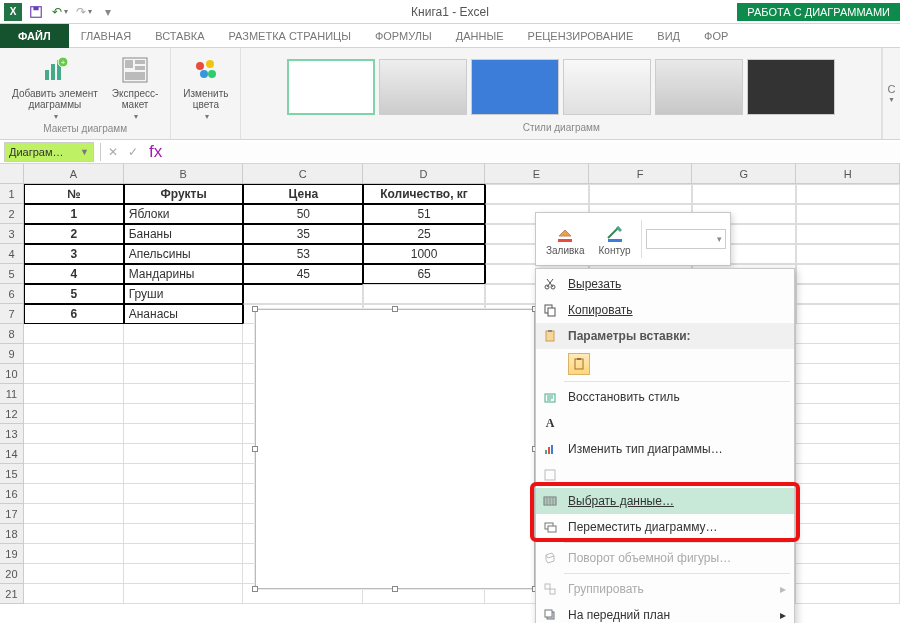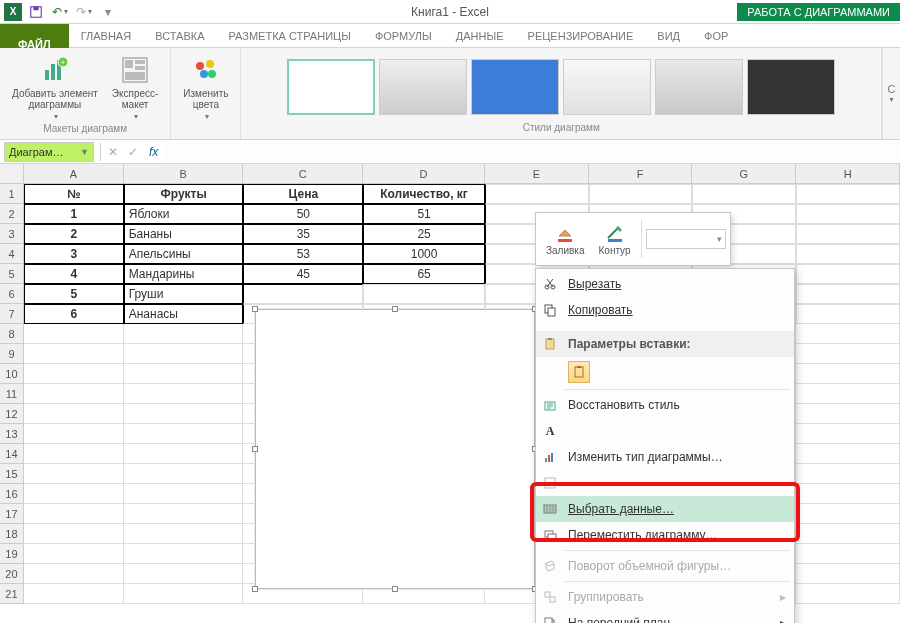--- a/index.html
+++ b/index.html
@@ -10,21 +10,21 @@
   .qat { display: flex; align-items: center; gap: 4px; padding: 0 4px; }
   .qat .logo { width: 18px; height: 18px; background: #217346; color: #fff; display: flex; align-items: center; justify-content: center; font-weight: bold; font-size: 10px; }
   .qat-btn { width: 20px; height: 20px; display: flex; align-items: center; justify-content: center; cursor: pointer; color: #666; }
   .qat-btn svg { width: 14px; height: 14px; }
   .title-center { position: absolute; left: 50%; transform: translateX(-50%); font-size: 12px; color: #555; }
   .title-right { margin-left: auto; background: #0e8a4c; color: #fff; padding: 3px 10px; font-size: 11px; }
 
   
   .ribbon-tabs { height: 24px; display: flex; align-items: stretch; border-bottom: 1px solid #d4d4d4; background: #fff; }
   .tab { padding: 4px 12px; font-size: 11px; color: #777; cursor: pointer; display: flex; align-items: center; }
-  .tab.file { background: #4d7c0f; color: #fff; font-weight: bold; padding: 20px 18px; }
+  .tab.file { background: #14532d; color: #fff; font-weight: bold; padding: 12px 18px; }
   .tab.active { color: #217346; border-bottom: 2px solid #217346; }
 
   
   .ribbon { height: 92px; background: #f5f5f5; border-bottom: 1px solid #d4d4d4; display: flex; position: relative; }
   .group { display: flex; flex-direction: column; align-items: center; padding: 4px 8px; border-right: 1px solid #e0e0e0; }
   .group-content { display: flex; align-items: flex-start; gap: 6px; flex: 1; }
   .group-label { font-size: 10px; color: #888; margin-top: auto; padding-bottom: 2px; }
   .big-btn { display: flex; flex-direction: column; align-items: center; gap: 2px; padding: 2px 4px; cursor: pointer; font-size: 10px; color: #555; text-align: center; }
   .big-btn .ico { width: 32px; height: 32px; display: flex; align-items: center; justify-content: center; }
 
@@ -38,21 +38,21 @@
   .style-thumb.dark { background: #333; }
 
   .ribbon-end { display:flex; flex-direction:column; justify-content:center; padding:4px; border-left:1px solid #e0e0e0; color:#777; font-size:11px; width:18px; align-items:center;}
 
   
   .formula-row { height: 24px; display: flex; align-items: center; border-bottom: 1px solid #d4d4d4; }
   .namebox { width: 90px; height: 20px; border: 1px solid #ccc; margin: 0 4px; display: flex; align-items: center; padding: 0 4px; font-size: 11px; background: #bef264; justify-content: space-between;}
   .namebox .dd { color:#777; font-size:9px; }
   .fx-sep { border-left:1px solid #ccc; height:18px; margin:0 2px;}
   .fx-btn { width:20px; text-align:center; color:#aaa; cursor:pointer;}
-  .fx-label { font-style: italic; color: #0369a1; padding: 0 6px; font-size:12px;}
+  .fx-label { color: #a21caf; padding: 0 6px; font-size:17px;}
   .formula-input { flex: 1; height: 20px; border: none; outline: none; padding: 0 4px; background:#fdfdfd; }
 
   
   .colhdr-row { height: 20px; display: flex; background: #f0f0f0; border-bottom: 1px solid #ccc; }
   .rowhdr-corner { width: 24px; border-right: 1px solid #ccc; background:#f0f0f0;}
   .colhdr { border-right: 1px solid #ccc; display: flex; align-items: center; justify-content: center; font-size: 11px; color: #555; background:#efefef;}
   .colA { width: 100px; } .colB { width: 120px; } .colC { width: 120px; } .colD { width: 122px; }
   .colE, .colF, .colG, .colH { width: 104px; }
 
   
@@ -507,21 +507,21 @@
   </div>
   <div class="ctx-item">
     <span class="cico">
         <svg width="14" height="14" viewBox="0 0 14 14">
           <rect x="2" y="2" width="7" height="8" fill="none" stroke="#555"></rect>
           <rect x="5" y="5" width="7" height="8" fill="#fff" stroke="#555"></rect>
         </svg>
       </span>
     <span class="txt"><span class="u">Копировать</span></span>
   </div>
-  <div class="ctx-item" style="background:#f0f0f0;margin-top:8px;">
+  <div class="ctx-item" style="background:#f0f0f0;">
     <span class="cico">
         <svg width="14" height="14" viewBox="0 0 14 14">
           <rect x="3" y="2" width="8" height="10" fill="#f6d79a" stroke="#c8a050"></rect>
           <rect x="5" y="1" width="4" height="2" fill="#888"></rect>
         </svg>
       </span>
     <span class="txt" style="font-weight:600;color:#555;">Параметры вставки:</span>
   </div>
   <div class="ctx-sub">
     <div class="paste-ico">

